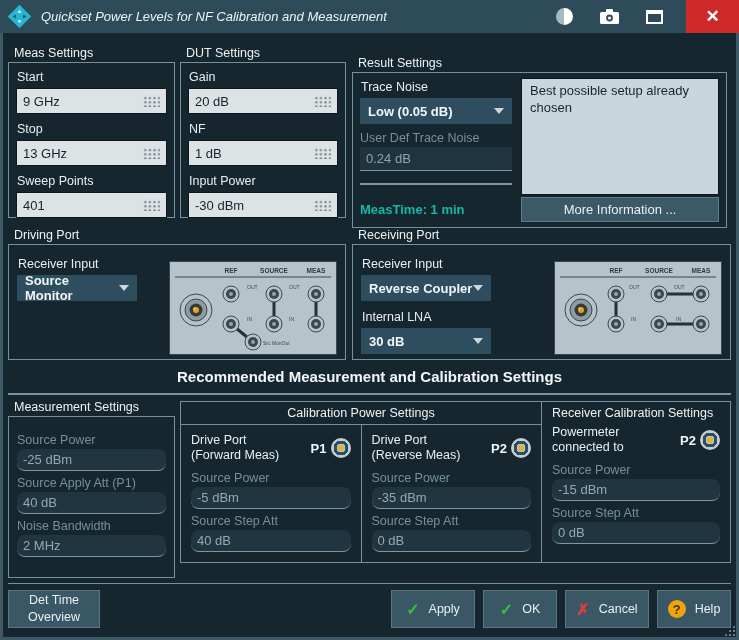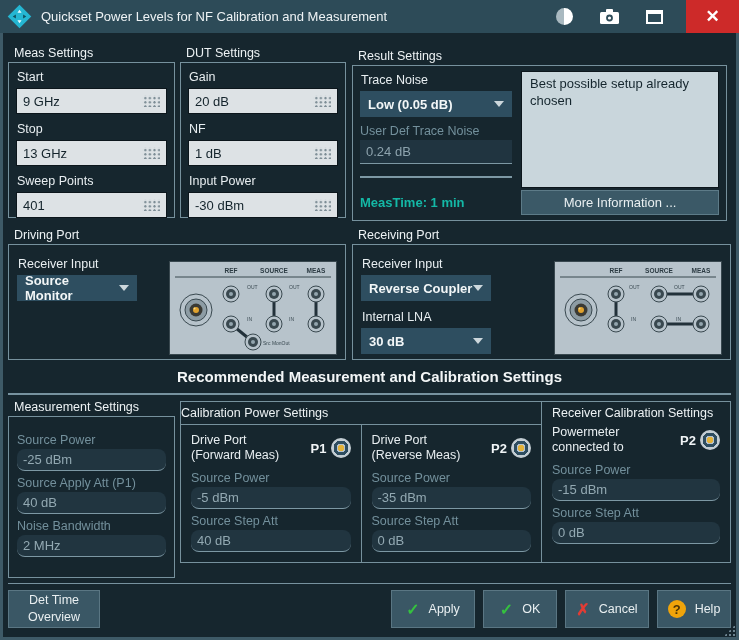--- a/index.html
+++ b/index.html
@@ -8,21 +8,21 @@
     position: relative;
     background: #16262e;
     font-family: "Liberation Sans", sans-serif;
     overflow: hidden;
     color: #edf2f4;
   }
   
   .titlebar { position:absolute; top:0; left:0; right:0; height:33px; background:#2d4b58;
               display:flex; align-items:center; }
   .logo { width:25px; height:25px; margin-left:7px; flex:none; }
-  .tb-title { margin-left:9px; font-size:13px; color:#eef3f5; }
+  .tb-title { margin-left:9px; font-size:13px; color:#eef3f5;font-style:italic; }
   .tb-icons { margin-left:auto; display:flex; align-items:center; height:100%; }
   .contrast { width:17px; height:17px; border-radius:50%;
               background: linear-gradient(90deg, #a9b9c0 0 45%, #ffffff 45%); margin-right:27px; }
   .cam { margin-right:27px; }
   .maxi { width:17px; height:14px; border:2px solid #fff; border-top-width:4px; margin-right:23px; }
   .closebtn { width:53px; height:33px; background:#cd2a29; display:flex; align-items:center;
               justify-content:center; color:#fff; font-size:17px; font-weight:bold; }
   
   .edge-l { position:absolute; left:0; top:33px; bottom:0; width:3px; background:#3e5a67; }
   .edge-r { position:absolute; right:0; top:33px; bottom:0; width:3px; background:#3e5a67; }
@@ -62,21 +62,21 @@
   .recommend { position:absolute; top:368px; left:0; right:0; text-align:center; font-weight:700;
                font-size:15px; color:#f3f6f7; }
   .hrule { position:absolute; top:393px; left:8px; right:8px; height:2px; background:#77929f; }
   
   .gbox3 { height:162px; padding:0; }
   .ms-inner { padding:16px 8px 0 8px; }
   .fld-dis2 { height:22px; background:#213540; border-bottom:1px solid #7d98a4; color:#93a9b2;
               font-size:13px; display:flex; align-items:center; padding:0 6px; margin-bottom:5px;border-radius:8px; }
   .cal-grid { display:flex; height:160px; }
   .cal-left { width:360px; flex:none; display:flex; flex-direction:column; }
-  .cal-power-header { height:23px; line-height:23px; text-align:left; font-size:12.5px;
+  .cal-power-header { height:23px; line-height:23px; text-align:center; font-size:12.5px;
                       color:#edf2f4; border-bottom:1px solid #76919d; }
   .cal-left-cols { flex:1; display:flex; }
   .cal-c { flex:1; padding:4px 10px 0 10px; }
   .cal-c.first { border-right:1px solid #76919d; }
   .cal-right { flex:1; border-left:1px solid #76919d; padding:4px 10px 0 10px; }
   .cal-right-header { font-size:12.5px; color:#edf2f4; height:18px; }
   .portrow { display:flex; align-items:center; margin:4px 0 8px 0; }
   .ptitle { font-size:12.5px; color:#e8eef1; line-height:1.2; }
   .pright { margin-left:auto; display:flex; align-items:center; gap:4px; }
   .pnum { font-weight:700; font-size:13px; color:#f0f4f6; }
@@ -167,21 +167,21 @@
       <span class="keypad"></span>
     </div>
     <div class="fldlab">Input Power</div>
     <div class="fld-light">
       <span>-30 dBm</span>
       <span class="keypad"></span>
     </div>
   </div>
 </div>
 
-<div class="group" style="left:352px; top:49px; width:375px;">
+<div class="group" style="left:352px; top:56px; width:375px;">
   <div class="group-label">Result Settings</div>
   <div class="gbox res-flex">
     <div class="res-left">
       <div class="fldlab">Trace Noise</div>
       <div class="dd">
         <span>Low (0.05 dB)</span>
         <span class="dd-arrow"></span>
       </div>
       <div class="lab-dis" style="margin-top:7px;">User Def Trace Noise</div>
       <div class="fld-dis">

